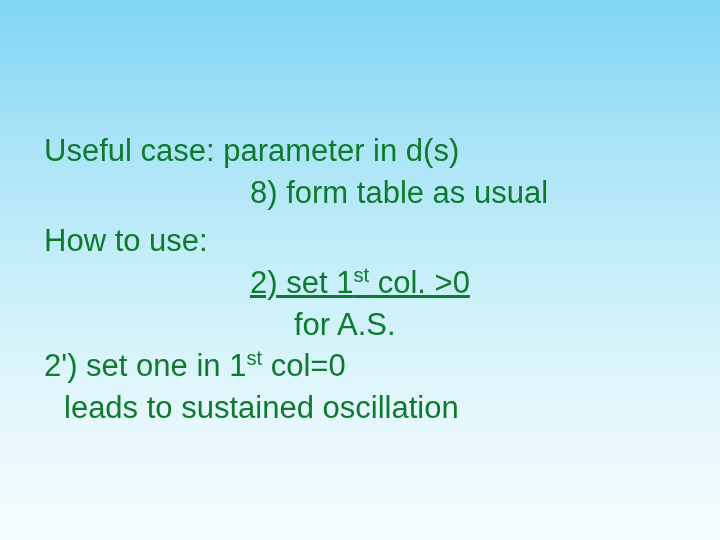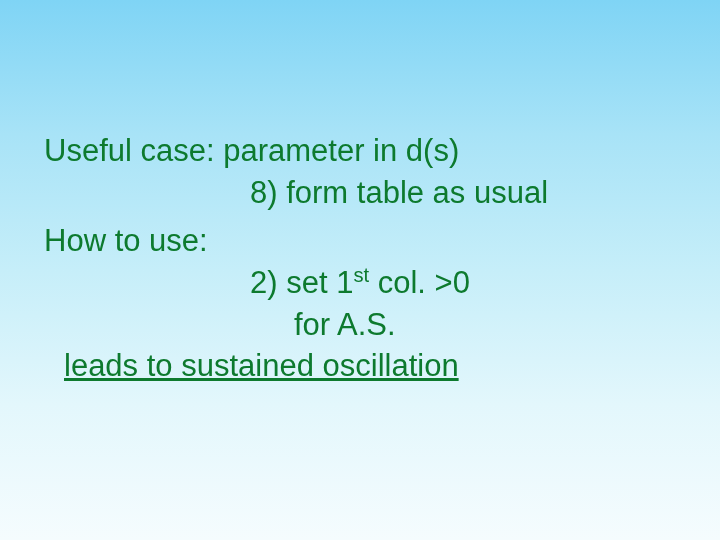--- a/index.html
+++ b/index.html
@@ -29,27 +29,27 @@
     display: block;
   }
   .indent1 {
     display: inline-block;
     width: 206px;
     vertical-align: top;
     margin-top: 48px;
   }
   .step-indent {
     padding-left: 206px;
+    text-decoration: underline;
   }
   .step-indent2 {
     padding-left: 250px;
   }
   .hang {
     padding-left: 20px;
-    text-decoration: underline;
   }
   sup {
     font-size: 0.65em;
     vertical-align: super;
     line-height: 0;
   }
 </style>
 </head>
 <body>
 
@@ -61,17 +61,20 @@
     <div class="row">
       <span class="indent1">How to use:</span><span>8) form table as usual</span>
     </div>
 
     <div class="row step-indent">
       <span>2) set 1</span><sup>st</sup><span> col. &gt;0</span>
     </div>
 
     <div class="row step-indent2">for A.S.</div>
 
+    <div class="row">
+      <span>2') set one in 1</span><sup>st</sup><span> col=0</span>
+    </div>
 
     <div class="row hang">leads to sustained oscillation</div>
 
   </div>
 </div>
 
 </body></html>

